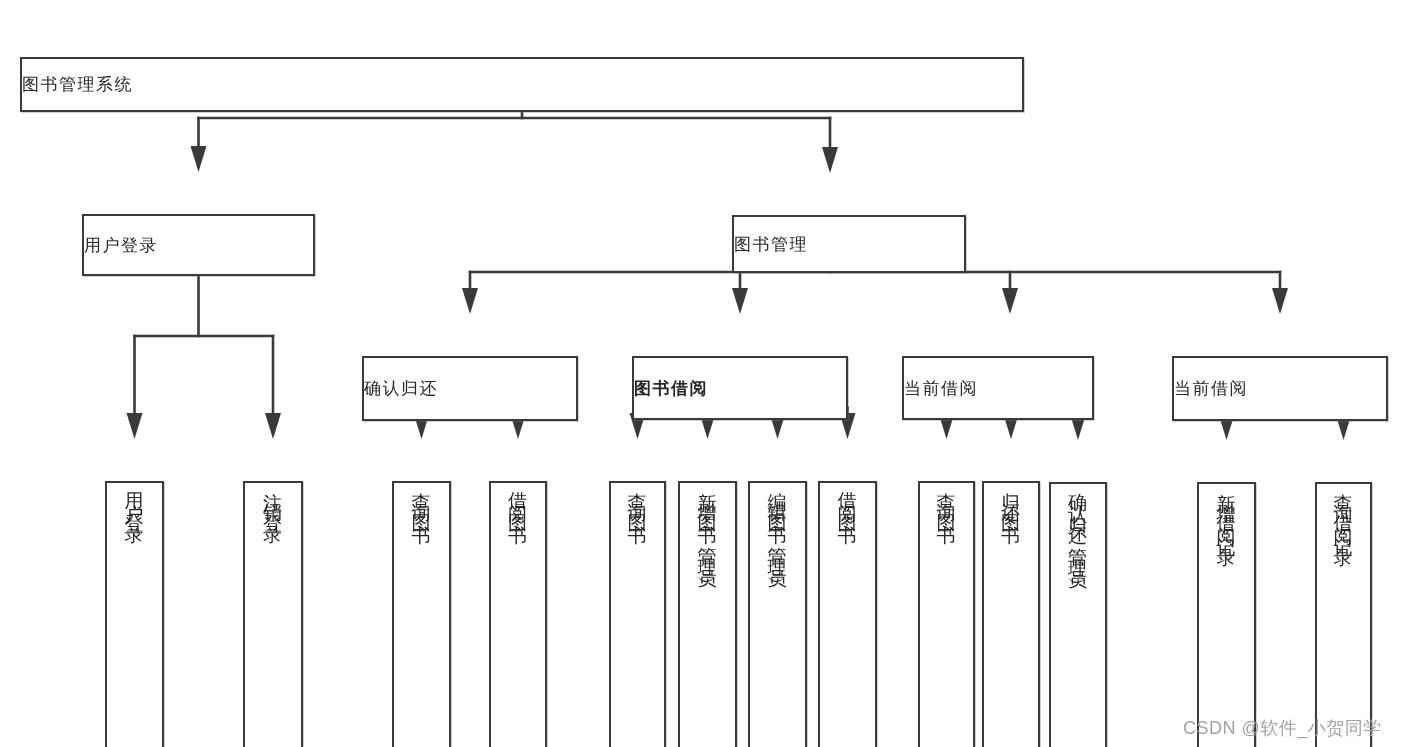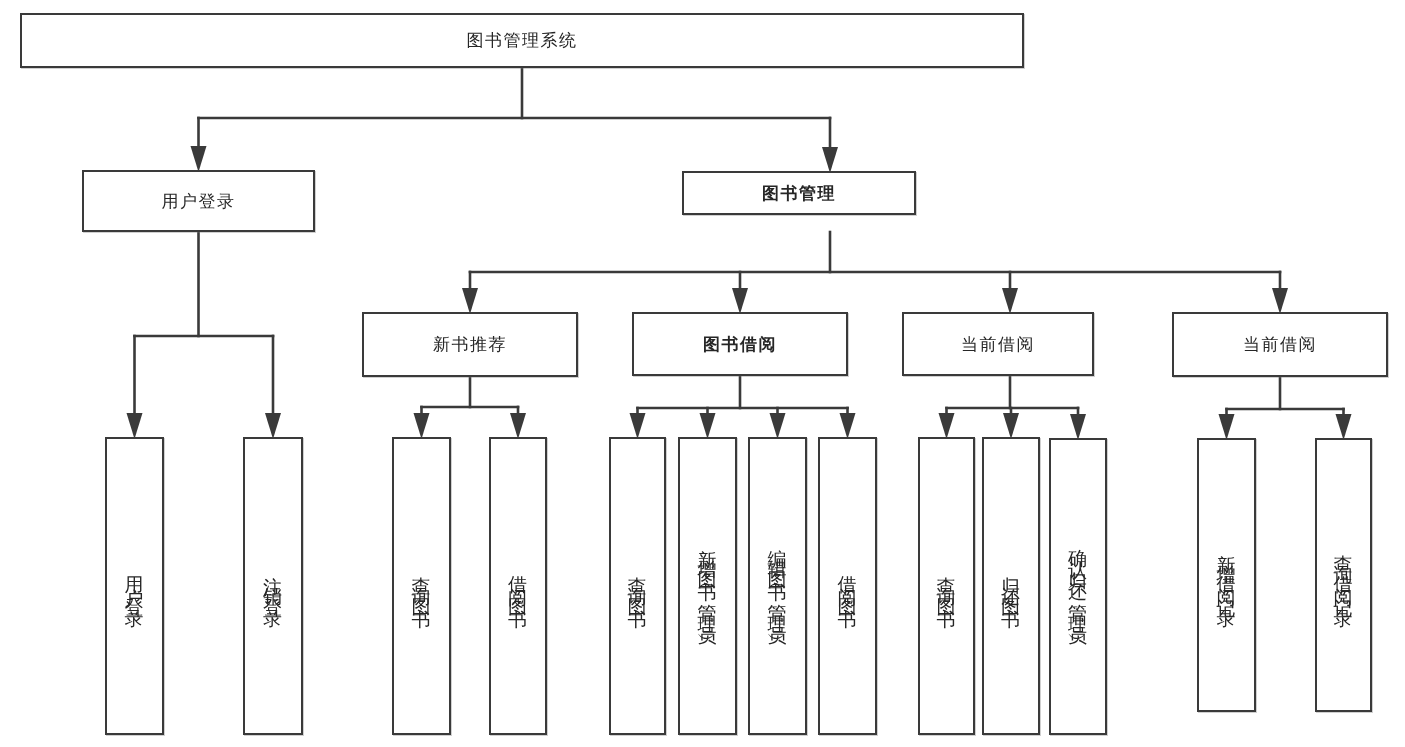--- a/index.html
+++ b/index.html
@@ -23,26 +23,27 @@
     height: 747px;
     display: block;
   }
   #nodes .node {
     position: absolute;
     box-sizing: border-box;
     border: 2.5px solid var(--line, #3a3a3a);
     background: #ffffff;
     display: flex;
     align-items: center;
-    justify-content: center;
+    justify-content: flex-start;
     color: var(--text, #262626);
     font-size: 17px;
     letter-spacing: 1.5px;
     white-space: nowrap;
     box-shadow: 1px 1px 0 rgba(120,120,120,0.35);
+    margin-top: 44px;
   }
   #nodes .node.vertical {
     writing-mode: vertical-rl;
     font-size: 19px;
     letter-spacing: 11px;
     white-space: normal;
     line-height: 1;
     padding-bottom: 0;
   }
   #nodes .node.vertical span {
@@ -117,25 +118,25 @@
       <line x1="1343.5" y1="409" x2="1343.5" y2="420" stroke="#3a3a3a" stroke-width="2.6" stroke-linecap="square"></line>
       <polygon points="1343.5,440 1335.5,414 1351.5,414" fill="#3a3a3a"></polygon>
     </svg>
   <div id="nodes">
       <div class="node" style="left: 20px; top: 13px; width: 1004px; height: 55px;">
         <span>图书管理系统</span>
       </div>
       <div class="node" style="left: 82px; top: 170px; width: 233px; height: 62px;">
         <span>用户登录</span>
       </div>
-      <div class="node" style="left: 682px; top: 171px; width: 234px; height: 44px; font-weight: bold;">
+      <div class="node" style="left: 732px; top: 171px; width: 234px; height: 58px;">
         <span>图书管理</span>
       </div>
       <div class="node" style="left: 362px; top: 312px; width: 216px; height: 65px;">
-        <span>新书推荐</span>
+        <span>确认归还</span>
       </div>
       <div class="node" style="left: 632px; top: 312px; width: 216px; height: 64px; font-weight: bold;">
         <span>图书借阅</span>
       </div>
       <div class="node" style="left: 902px; top: 312px; width: 192px; height: 64px;">
         <span>当前借阅</span>
       </div>
       <div class="node" style="left: 1172px; top: 312px; width: 216px; height: 65px;">
         <span>当前借阅</span>
       </div>
@@ -172,13 +173,14 @@
       <div class="node vertical" style="left: 1049px; top: 438px; width: 58px; height: 297px;">
         <span>确认归还（管理员）</span>
       </div>
       <div class="node vertical" style="left: 1197px; top: 438px; width: 59px; height: 274px;">
         <span>新增借阅记录</span>
       </div>
       <div class="node vertical" style="left: 1315px; top: 438px; width: 57px; height: 274px;">
         <span>查询借阅记录</span>
       </div>
     </div>
+  <div id="watermark">CSDN @软件_小贺同学</div>
 </div>
 
 </body></html>

